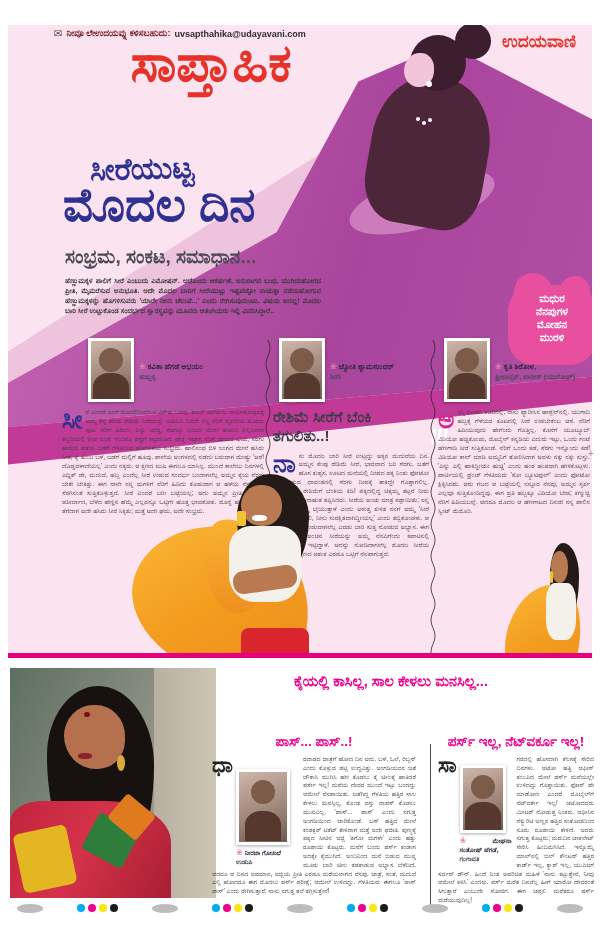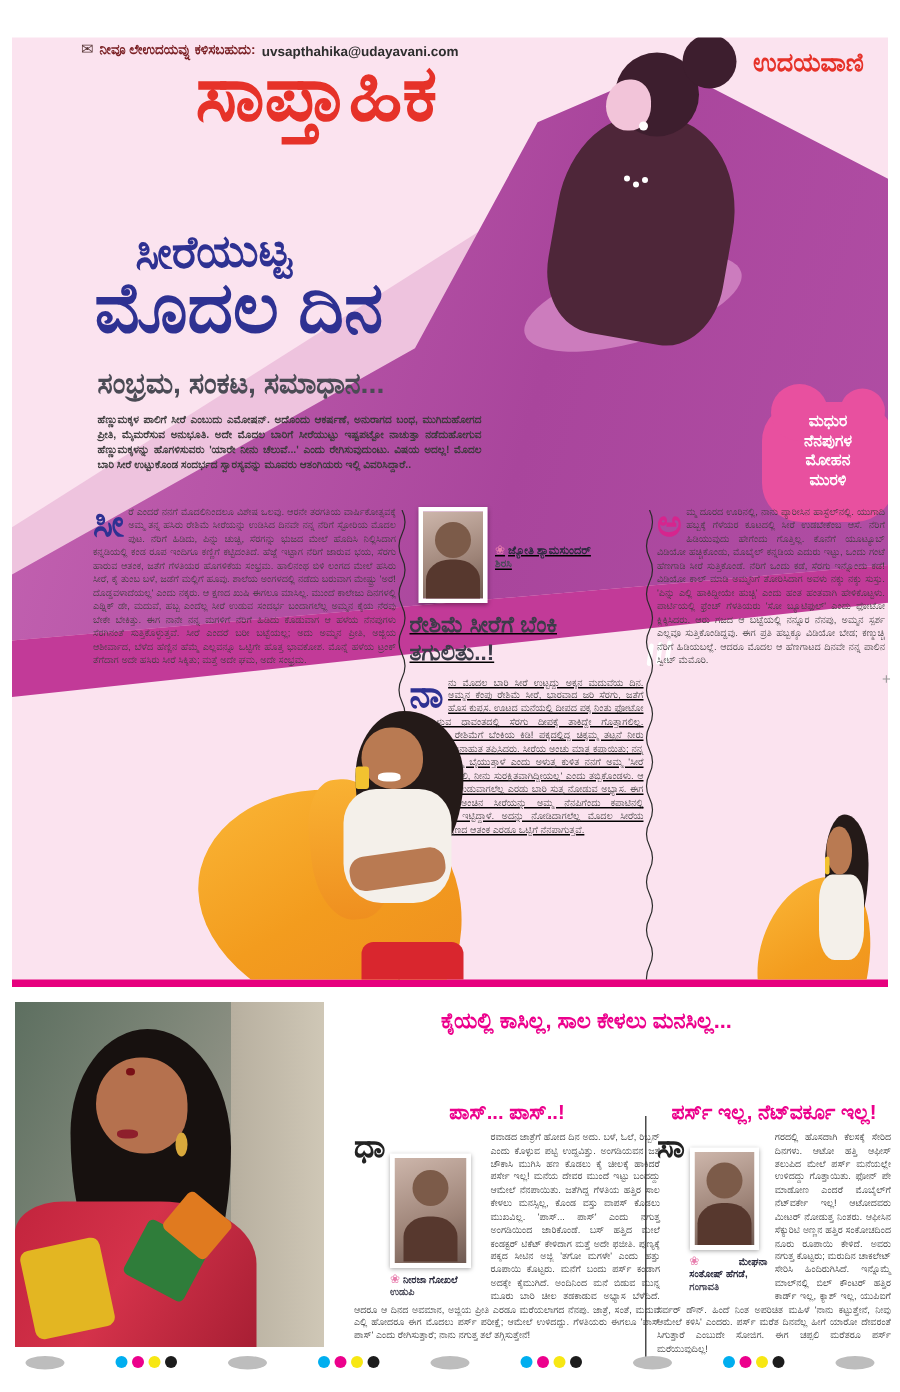--- a/index.html
+++ b/index.html
@@ -55,41 +55,41 @@
 
   .eight { position:absolute; left:500px; top:66px; width:86px; height:165px; }
   .eight-top { position:absolute; left:13px; top:0; width:60px; height:60px; border-radius:50%; background:#e6007e; overflow:hidden; }
   .eight-face { position:absolute; left:11px; top:13px; width:34px; height:38px;
     background:#fdeef6; border-radius:70% 30% 60% 40%; transform:rotate(-18deg); }
   .eight-ring { position:absolute; left:0; top:46px; width:86px; height:86px; border-radius:50%;
     border:14px solid #e6007e; border-bottom-color:transparent; }
   .eight-text { position:absolute; left:0; top:80px; width:86px; text-align:center;
     color:#d6258e; font-weight:800; font-size:10px; line-height:1.2; }
 
-  .cloud { position:absolute; left:500px; top:243px; width:88px; height:80px;
+  .cloud { position:absolute; left:500px; top:260px; width:88px; height:80px;
     background:#e8509f; border-radius:26px; }
   .cloud::before { content:""; position:absolute; left:6px; top:-12px; width:38px; height:38px; border-radius:50%; background:#e8509f; }
   .cloud::after  { content:""; position:absolute; right:6px; top:-9px; width:30px; height:30px; border-radius:50%; background:#e8509f; }
   .cloud-text { position:absolute; left:0; top:7px; width:100%; text-align:center;
     color:#ffffff; font-weight:800; font-size:10.5px; line-height:1.25; z-index:2; }
 
   
   .hl1 { position:absolute; left:82px; top:127px; font-size:30px; font-weight:800;
     color:#2e3192; transform:rotate(-1.5deg); white-space:nowrap; z-index:3; }
   .hl2 { position:absolute; left:55px; top:156px; font-size:47px; font-weight:800;
     color:#2e3192; white-space:nowrap; z-index:3; line-height:1; }
   .subhl { position:absolute; left:57px; top:221px; font-size:19px; font-weight:700;
     color:#4b4b55; white-space:nowrap; z-index:3; }
   .intro { position:absolute; left:57px; top:251px; width:256px; font-size:7px;
     line-height:1.42; color:#3a3a3a; text-align:justify; font-weight:600; z-index:3; }
 
   
   .col { position:absolute; top:313px; z-index:3; }
   .col-1 { left:54px;  width:202px; }
-  .col-2 { left:265px; width:156px;text-decoration:underline; }
+  .col-2 { left:265px; width:156px; }
   .col-3 { left:430px; width:152px; }
   .author { display:flex; align-items:flex-start; gap:5px; margin-left:26px; margin-bottom:6px; }
   .col-2 .author, .col-3 .author { margin-left:6px; }
   .aphoto { width:46px; height:64px; background:linear-gradient(160deg,#cdb6ab,#9d8377 60%,#6f5a52);
     border:3px solid #ffffff; box-shadow:0 1px 3px rgba(0,0,0,.35); flex:0 0 auto; position:relative; overflow:hidden; }
   .aphoto::before { content:""; position:absolute; left:50%; top:12%; width:24px; height:24px;
     margin-left:-12px; border-radius:50%; background:#7c5b49; }
   .aphoto::after { content:""; position:absolute; left:50%; top:55%; width:36px; height:30px;
     margin-left:-18px; border-radius:45% 45% 0 0; background:#57382e; }
   .aname { padding-top:24px; font-size:7.5px; font-weight:800; color:#2b2b3e; line-height:1.3; }
@@ -150,21 +150,21 @@
   .bp-patch-g { position:absolute; left:38%; top:66%; width:22%; height:18%; background:#2f7d3a; transform:rotate(28deg); border-radius:4px; }
   .bp-patch-y { position:absolute; left:4%; top:70%; width:26%; height:26%; background:#e3b622; transform:rotate(-12deg); border-radius:6px; }
   .bp-patch-o { position:absolute; left:50%; top:58%; width:18%; height:14%; background:#e07a1f; transform:rotate(40deg); border-radius:4px; }
 
   .kicker { position:absolute; left:238px; top:673px; width:306px; text-align:center;
     font-size:14.5px; font-weight:800; color:#ec008c; white-space:nowrap; }
   .bighead { position:absolute; left:216px; top:691px; width:380px; text-align:center;
     font-size:27px; font-weight:800; color:#1d1d20; line-height:1.15; white-space:nowrap; }
 
   .bcol { position:absolute; top:734px; }
-  .bcol-left  { left:236px; width:204px; }
+  .bcol-left  { left:212px; width:204px; }
   .bcol-right { left:438px; width:156px; }
   .bsubhead { text-align:center; font-size:13.5px; font-weight:800; color:#ec008c; margin-bottom:5px; }
   .bbody { font-size:6.3px; line-height:1.4; color:#3d3d3d; text-align:justify; }
   .bdrop { float:left; font-size:21px; font-weight:800; color:#232323; line-height:.9; margin:1px 3px 0 0; }
   .bfig { float:left; width:62px; margin:14px 5px 2px 0; }
   .bcol-right .bfig { width:52px; margin-top:10px; }
   .bfig .aphoto { width:54px; height:76px; }
   .bcol-right .bfig .aphoto { width:46px; height:68px; }
   .bcap { font-size:6.5px; font-weight:800; color:#2b2b3e; line-height:1.3; margin-top:3px; }
   .bcap .place { font-weight:600; color:#4a4a58; }
@@ -228,40 +228,54 @@
     <div class="intro">ಹೆಣ್ಣುಮಕ್ಕಳ ಪಾಲಿಗೆ ಸೀರೆ ಎಂಬುದು ಎಮೋಷನ್. ಅದೊಂದು ಆಕರ್ಷಣೆ, ಅನುರಾಗದ ಬಂಧ, ಮುಗಿದುಹೋಗದ ಪ್ರೀತಿ, ಮೈಮರೆಸುವ ಅನುಭೂತಿ. ಅದೇ ಮೊದಲ ಬಾರಿಗೆ ಸೀರೆಯುಟ್ಟು ಇಷ್ಟಪಟ್ಟೋ ನಾಚುತ್ತಾ ನಡೆದುಹೋಗುವ ಹೆಣ್ಣುಮಕ್ಕಳನ್ನು ಹೊಗಳಿಸುವರು 'ಯಾರೇ ನೀನು ಚೆಲುವೆ...' ಎಂದು ರೇಗಿಸುವುದುಂಟು. ವಿಷಯ ಅದಲ್ಲ! ಮೊದಲ ಬಾರಿ ಸೀರೆ ಉಟ್ಟುಕೊಂಡ ಸಂದರ್ಭದ ಸ್ವಾರಸ್ಯವನ್ನು ಮೂವರು ಆತಂಗಿಯರು ಇಲ್ಲಿ ವಿವರಿಸಿದ್ದಾರೆ..</div>
 
     <svg class="wavy wavy-a" viewBox="0 0 8 330">
       <path d="M4 0 q4 8 0 16 q-4 8 0 16 q4 8 0 16 q-4 8 0 16 q4 8 0 16 q-4 8 0 16 q4 8 0 16 q-4 8 0 16 q4 8 0 16 q-4 8 0 16 q4 8 0 16 q-4 8 0 16 q4 8 0 16 q-4 8 0 16 q4 8 0 16 q-4 8 0 16 q4 8 0 16 q-4 8 0 16 q4 8 0 16 q-4 8 0 16 q4 8 0 16" stroke="#2a2a2a" stroke-width="0.8" fill="none"></path>
     </svg>
     <svg class="wavy wavy-b" viewBox="0 0 8 330">
       <path d="M4 0 q4 8 0 16 q-4 8 0 16 q4 8 0 16 q-4 8 0 16 q4 8 0 16 q-4 8 0 16 q4 8 0 16 q-4 8 0 16 q4 8 0 16 q-4 8 0 16 q4 8 0 16 q-4 8 0 16 q4 8 0 16 q-4 8 0 16 q4 8 0 16 q-4 8 0 16 q4 8 0 16 q-4 8 0 16 q4 8 0 16 q-4 8 0 16 q4 8 0 16" stroke="#2a2a2a" stroke-width="0.8" fill="none"></path>
     </svg>
 
     <div class="col col-1">
+      <div class="author">
+        <div class="aphoto"></div>
+        <div class="aname">
+          <span class="flower">❀</span><span>ಕವಿತಾ ಹೆಗಡೆ ಅಭಯಂ</span>
+          <div class="aplace">ಹುಬ್ಬಳ್ಳಿ</div>
+        </div>
+      </div>
       <div class="colbody">
         <span class="dropcap">ಸೀ</span><span>ರೆ ಎಂದರೆ ನನಗೆ ಮೊದಲಿನಿಂದಲೂ ವಿಶೇಷ ಒಲವು. ಆರನೇ ತರಗತಿಯ ವಾರ್ಷಿಕೋತ್ಸವಕ್ಕೆ ಅಮ್ಮ ತನ್ನ ಹಸಿರು ರೇಶಿಮೆ ಸೀರೆಯನ್ನು ಉಡಿಸಿದ ದಿನವೇ ನನ್ನ ನೆರಿಗೆ ಸ್ಟೋರಿಯ ಮೊದಲ ಪುಟ. ನೆರಿಗೆ ಹಿಡಿದು, ಪಿನ್ನು ಚುಚ್ಚಿ, ಸೆರಗನ್ನು ಭುಜದ ಮೇಲೆ ಹೊದಿಸಿ ನಿಲ್ಲಿಸಿದಾಗ ಕನ್ನಡಿಯಲ್ಲಿ ಕಂಡ ರೂಪ ಇಂದಿಗೂ ಕಣ್ಣಿಗೆ ಕಟ್ಟಿದಂತಿದೆ. ಹೆಜ್ಜೆ ಇಟ್ಟಾಗ ನೆರಿಗೆ ಜಾರುವ ಭಯ, ಸೆರಗು ಹಾರುವ ಆತಂಕ, ಜತೆಗೆ ಗೆಳತಿಯರ ಹೊಗಳಿಕೆಯ ಸಂಭ್ರಮ. ಹಾಲಿನಂಥ ಬಿಳಿ ಲಂಗದ ಮೇಲೆ ಹಸಿರು ಸೀರೆ, ಕೈ ತುಂಬ ಬಳೆ, ಜಡೆಗೆ ಮಲ್ಲಿಗೆ ಹೂವು. ಶಾಲೆಯ ಅಂಗಳದಲ್ಲಿ ನಡೆದು ಬರುವಾಗ ಮೇಷ್ಟ್ರು 'ಅರೆ! ದೊಡ್ಡವಳಾದೆಯಲ್ಲ' ಎಂದು ನಕ್ಕರು. ಆ ಕ್ಷಣದ ಖುಷಿ ಈಗಲೂ ಮಾಸಿಲ್ಲ. ಮುಂದೆ ಕಾಲೇಜು ದಿನಗಳಲ್ಲಿ ಎಥ್ನಿಕ್ ಡೇ, ಮದುವೆ, ಹಬ್ಬ ಎಂದೆಲ್ಲ ಸೀರೆ ಉಡುವ ಸಂದರ್ಭ ಬಂದಾಗಲೆಲ್ಲ ಅಮ್ಮನ ಕೈಯ ನೆರವು ಬೇಕೇ ಬೇಕಿತ್ತು. ಈಗ ನಾನೇ ನನ್ನ ಮಗಳಿಗೆ ನೆರಿಗೆ ಹಿಡಿದು ಕೊಡುವಾಗ ಆ ಹಳೆಯ ನೆನಪುಗಳು ಸೆರಗಿನಂತೆ ಸುತ್ತಿಕೊಳ್ಳುತ್ತವೆ. ಸೀರೆ ಎಂದರೆ ಬರೀ ಬಟ್ಟೆಯಲ್ಲ; ಅದು ಅಮ್ಮನ ಪ್ರೀತಿ, ಅಜ್ಜಿಯ ಆಶೀರ್ವಾದ, ಬೆಳೆದ ಹೆಣ್ಣಿನ ಹೆಮ್ಮೆ ಎಲ್ಲವನ್ನೂ ಒಟ್ಟಿಗೇ ಹೊತ್ತ ಭಾವಕೋಶ. ಮೊನ್ನೆ ಹಳೆಯ ಟ್ರಂಕ್ ತೆಗೆದಾಗ ಅದೇ ಹಸಿರು ಸೀರೆ ಸಿಕ್ಕಿತು; ಮತ್ತೆ ಅದೇ ಘಮ, ಅದೇ ಸಂಭ್ರಮ.</span>
       </div>
     </div>
 
     <div class="col col-2">
       <div class="author">
         <div class="aphoto"></div>
         <div class="aname">
           <span class="flower">❀</span><span>ಜ್ಯೋತಿ ಶ್ಯಾಮಸುಂದರ್</span>
           <div class="aplace">ಶಿರಸಿ</div>
         </div>
       </div>
       <div class="colhead">ರೇಶಿಮೆ ಸೀರೆಗೆ ಬೆಂಕಿ ತಗುಲಿತು..!</div>
       <div class="colbody">
         <span class="dropcap">ನಾ</span><span>ನು ಮೊದಲ ಬಾರಿ ಸೀರೆ ಉಟ್ಟದ್ದು ಅಕ್ಕನ ಮದುವೆಯ ದಿನ. ಅಮ್ಮನ ಕೆಂಪು ರೇಶಿಮೆ ಸೀರೆ, ಭಾರವಾದ ಜರಿ ಸೆರಗು, ಜತೆಗೆ ಹೊಸ ಕುಪ್ಪಸ. ಊಟದ ಮನೆಯಲ್ಲಿ ದೀಪದ ಪಕ್ಕ ನಿಂತು ಫೋಟೋ ತೆಗೆಸಿಕೊಳ್ಳುವ ಧಾವಂತದಲ್ಲಿ ಸೆರಗು ದೀಪಕ್ಕೆ ತಾಕಿದ್ದೇ ಗೊತ್ತಾಗಲಿಲ್ಲ. ಕ್ಷಣಾರ್ಧದಲ್ಲಿ ರೇಶಿಮೆಗೆ ಬೆಂಕಿಯ ಕಿಡಿ! ಪಕ್ಕದಲ್ಲಿದ್ದ ಚಿಕ್ಕಮ್ಮ ತಟ್ಟನೆ ನೀರು ಎರಚಿ ದೊಡ್ಡ ಅನಾಹುತ ತಪ್ಪಿಸಿದರು. ಸೀರೆಯ ಅಂಚು ಮಾತ್ರ ಕಪ್ಪಾಯಿತು; ನನ್ನ ಮುಖವೂ! ಅಮ್ಮ ಬೈಯುತ್ತಾಳೆ ಎಂದು ಅಳುತ್ತ ಕುಳಿತ ನನಗೆ ಅಮ್ಮ 'ಸೀರೆ ಹೋದರೆ ಹೋಗಲಿ, ನೀನು ಸುರಕ್ಷಿತವಾಗಿದ್ದೀಯಲ್ಲ' ಎಂದು ತಬ್ಬಿಕೊಂಡಳು. ಆ ದಿನದಿಂದ ಸೀರೆ ಉಡುವಾಗಲೆಲ್ಲ ಎರಡು ಬಾರಿ ಸುತ್ತ ನೋಡುವ ಅಭ್ಯಾಸ. ಈಗ ಅದೇ ಸುಟ್ಟ ಅಂಚಿನ ಸೀರೆಯನ್ನು ಅಮ್ಮ ನೆನಪಿಗೆಂದು ಕಪಾಟಿನಲ್ಲಿ ಜೋಪಾನವಾಗಿ ಇಟ್ಟಿದ್ದಾಳೆ. ಅದನ್ನು ನೋಡಿದಾಗಲೆಲ್ಲ ಮೊದಲ ಸೀರೆಯ ಸಂಭ್ರಮ, ಆ ಕ್ಷಣದ ಆತಂಕ ಎರಡೂ ಒಟ್ಟಿಗೆ ನೆನಪಾಗುತ್ತವೆ.</span>
       </div>
     </div>
 
     <div class="col col-3">
+      <div class="author">
+        <div class="aphoto"></div>
+        <div class="aname">
+          <span class="flower">❀</span><span>ಕೃತಿ ಶಿರೋಳ,</span>
+          <div class="aplace">ಫ್ರೀಲಾನ್ಸರ್, ಪಾರೀಸ್ (ಯುರೋಪ್)</div>
+        </div>
+      </div>
       <div class="colbody">
         <span class="dropcap mag">ಅ</span><span>ಮ್ಮ ದೂರದ ಊರಿನಲ್ಲಿ, ನಾನು ಪ್ಯಾರೀಸಿನ ಹಾಸ್ಟೆಲ್‌ನಲ್ಲಿ. ಯುಗಾದಿ ಹಬ್ಬಕ್ಕೆ ಗೆಳೆಯರ ಕೂಟದಲ್ಲಿ ಸೀರೆ ಉಡಬೇಕೆಂಬ ಆಸೆ. ನೆರಿಗೆ ಹಿಡಿಯುವುದು ಹೇಗೆಂದು ಗೊತ್ತಿಲ್ಲ. ಕೊನೆಗೆ ಯೂಟ್ಯೂಬ್ ವಿಡಿಯೋ ಹಚ್ಚಿಕೊಂಡು, ಮೊಬೈಲ್ ಕನ್ನಡಿಯ ಎದುರು ಇಟ್ಟು, ಒಂದು ಗಂಟೆ ಹೆಣಗಾಡಿ ಸೀರೆ ಸುತ್ತಿಕೊಂಡೆ. ನೆರಿಗೆ ಒಂದು ಕಡೆ, ಸೆರಗು ಇನ್ನೊಂದು ಕಡೆ! ವಿಡಿಯೋ ಕಾಲ್ ಮಾಡಿ ಅಮ್ಮನಿಗೆ ತೋರಿಸಿದಾಗ ಅವಳು ನಕ್ಕು ನಕ್ಕು ಸುಸ್ತು. 'ಪಿನ್ನು ಎಲ್ಲಿ ಹಾಕಿದ್ದೀಯೇ ಹುಚ್ಚಿ' ಎಂದು ಹಂತ ಹಂತವಾಗಿ ಹೇಳಿಕೊಟ್ಟಳು. ಪಾರ್ಟಿಯಲ್ಲಿ ಫ್ರೆಂಚ್ ಗೆಳತಿಯರು 'ಸೋ ಬ್ಯೂಟಿಫುಲ್' ಎಂದು ಫೋಟೋ ಕ್ಲಿಕ್ಕಿಸಿದರು. ಆರು ಗಜದ ಆ ಬಟ್ಟೆಯಲ್ಲಿ ನನ್ನೂರ ನೆನಪು, ಅಮ್ಮನ ಸ್ಪರ್ಶ ಎಲ್ಲವೂ ಸುತ್ತಿಕೊಂಡಿದ್ದವು. ಈಗ ಪ್ರತಿ ಹಬ್ಬಕ್ಕೂ ವಿಡಿಯೋ ಬೇಡ; ಕಣ್ಮುಚ್ಚಿ ನೆರಿಗೆ ಹಿಡಿಯಬಲ್ಲೆ. ಆದರೂ ಮೊದಲ ಆ ಹೆಣಗಾಟದ ದಿನವೇ ನನ್ನ ಪಾಲಿನ ಸ್ವೀಟ್ ಮೆಮೊರಿ.</span>
       </div>
     </div>
 
     <div class="model model-main">
       <div class="m-drape"></div>
       <div class="m-pallu"></div>
       <div class="m-hair"></div>
       <div class="m-blouse"></div>

